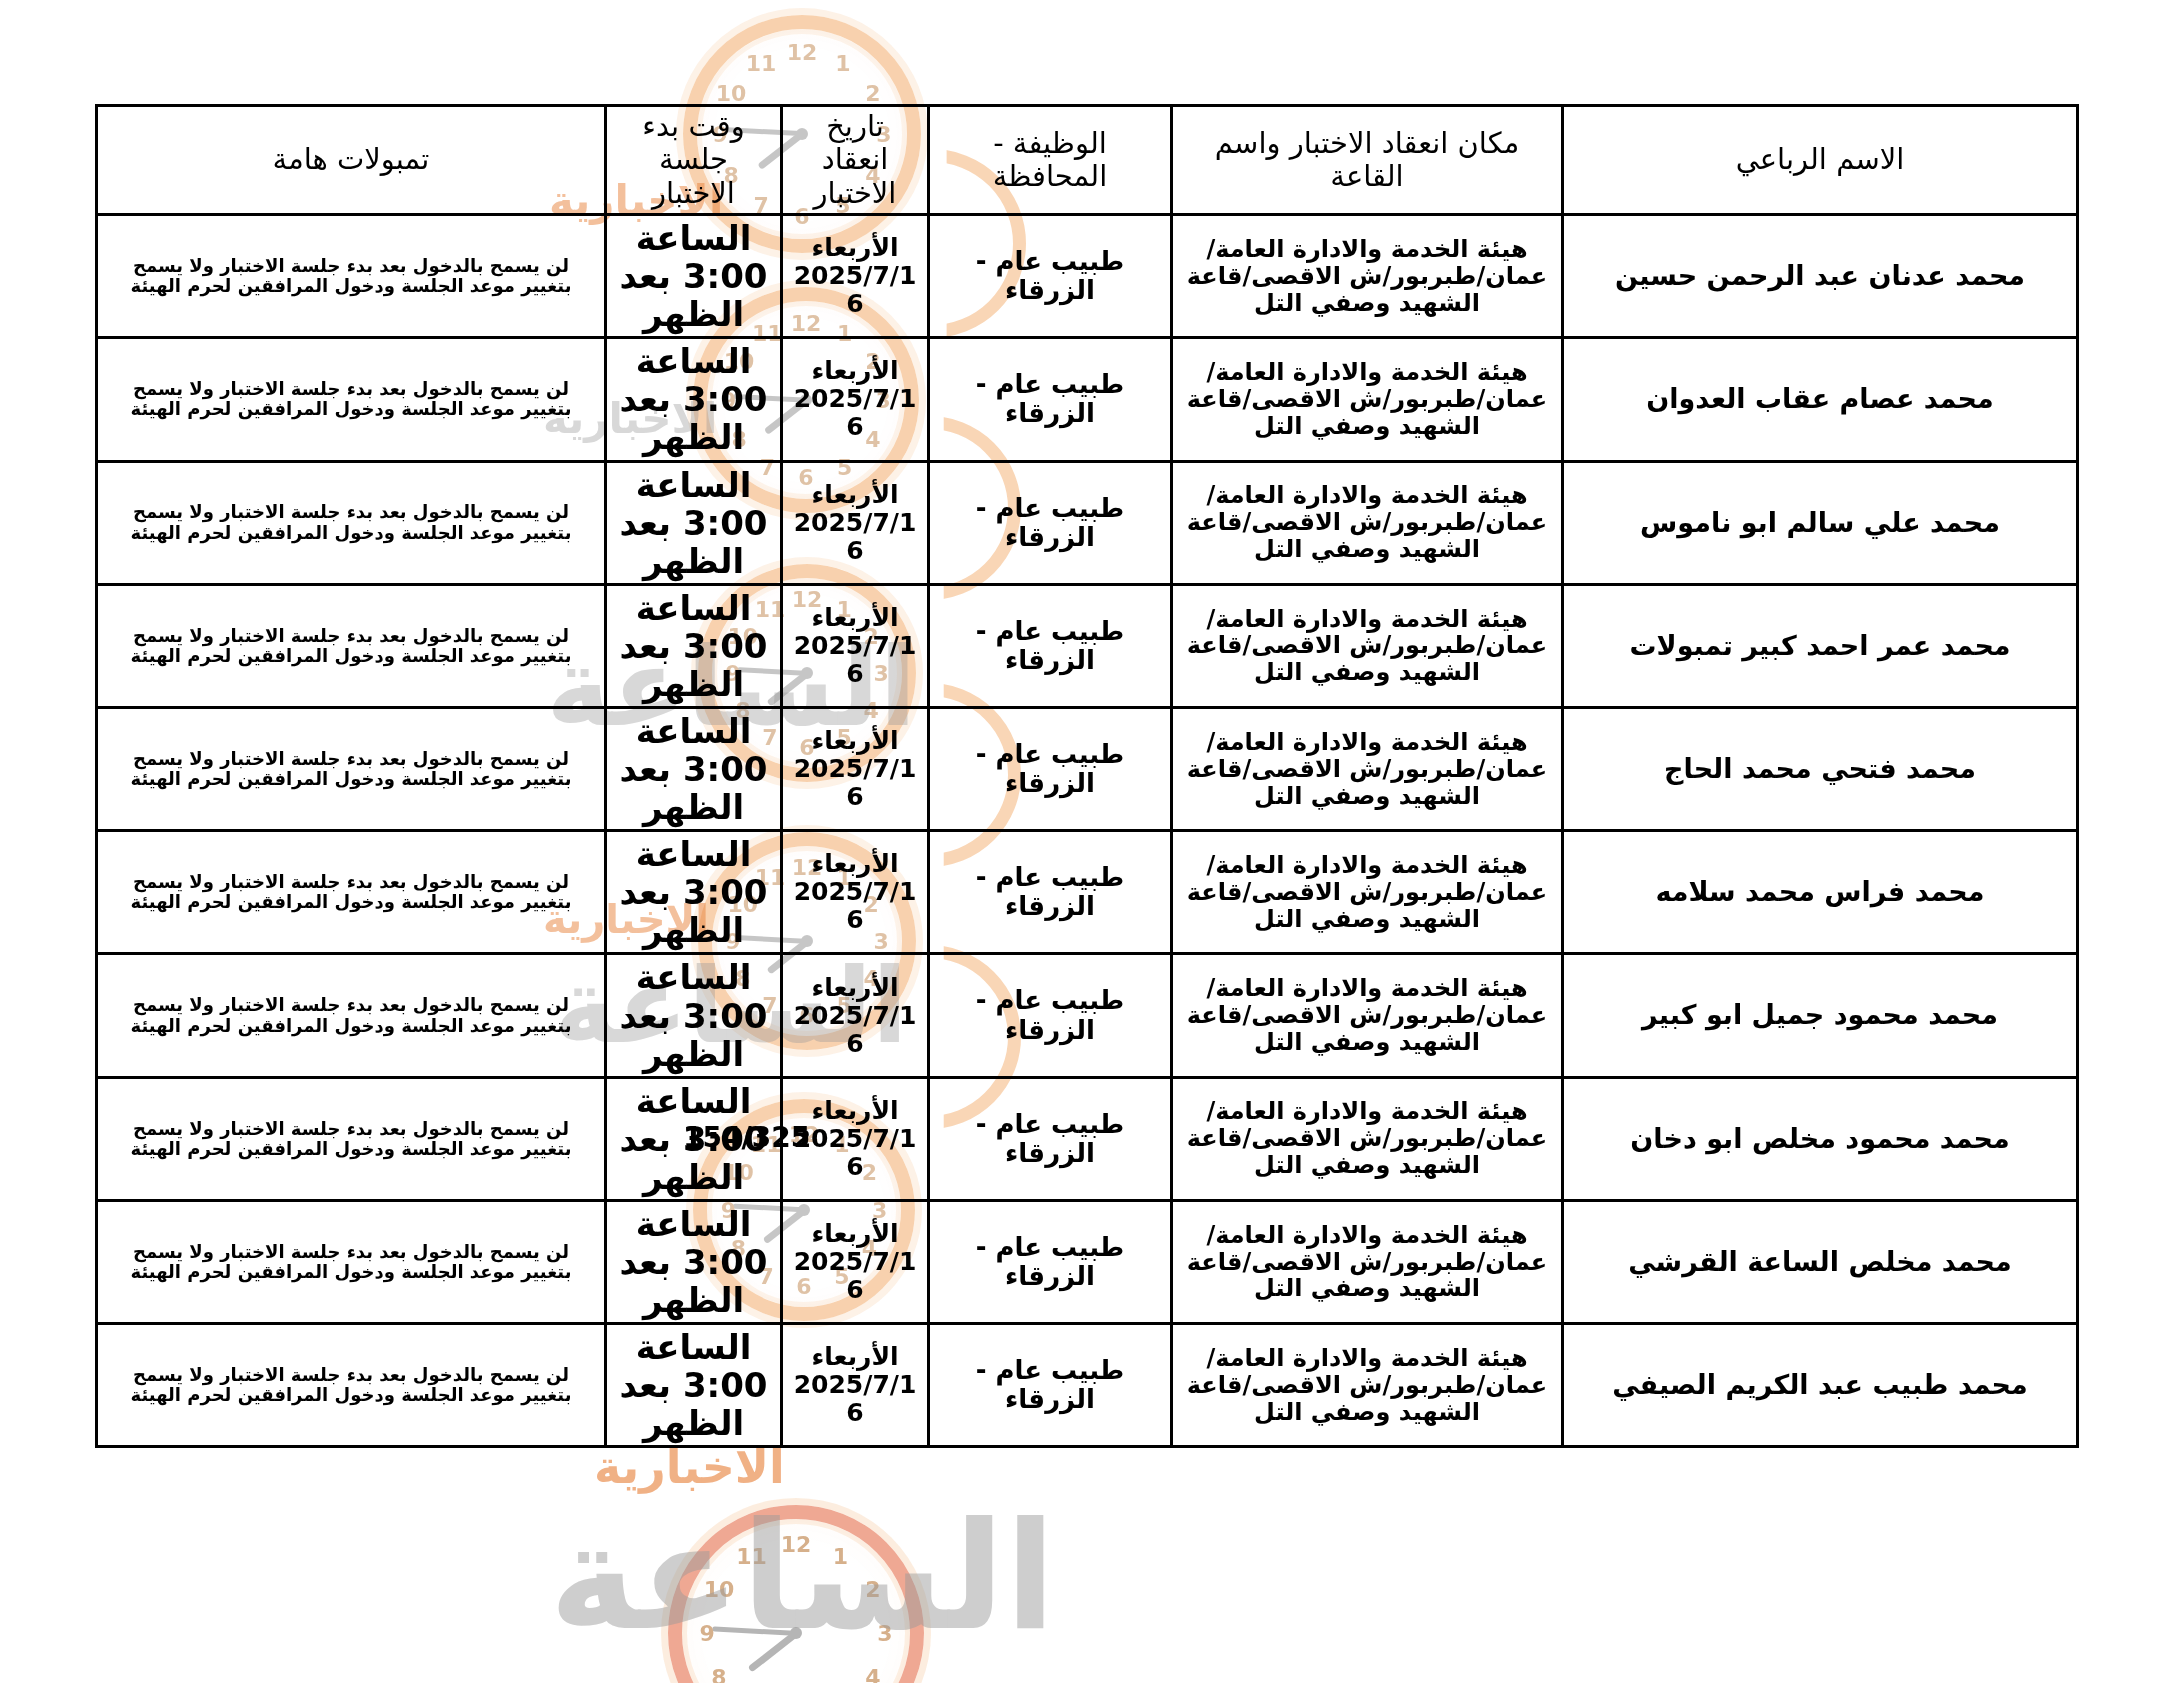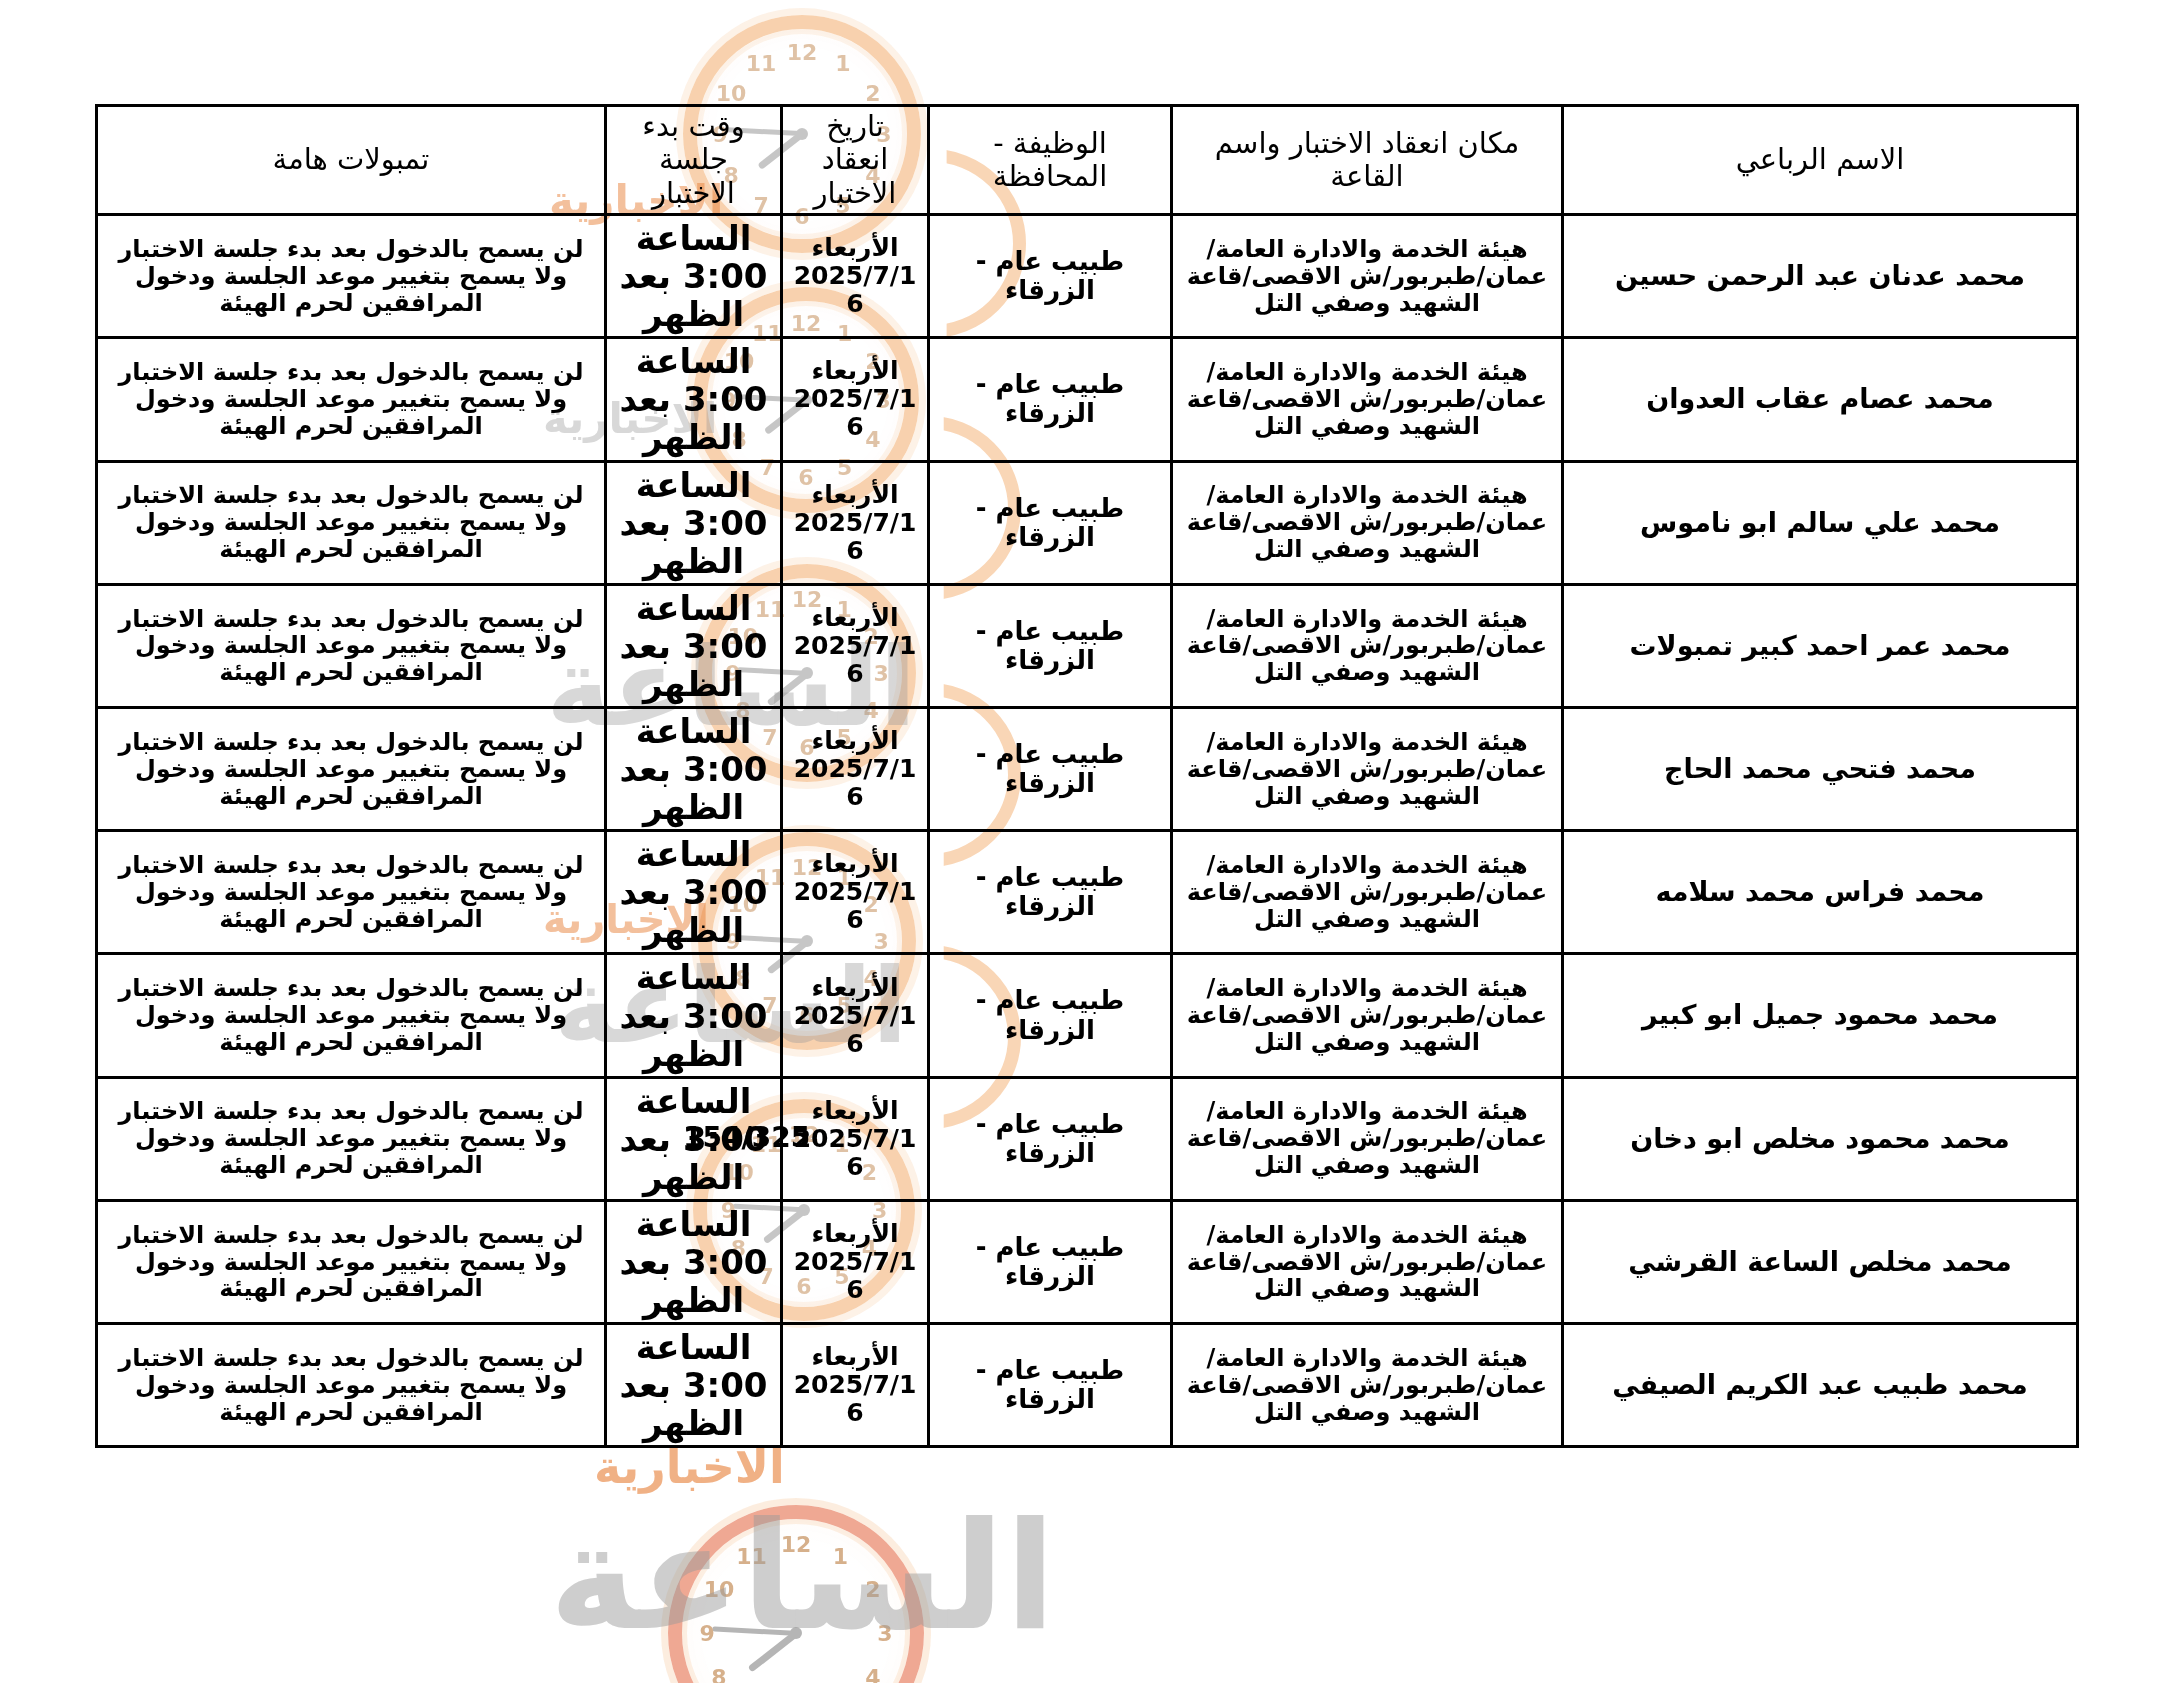--- a/index.html
+++ b/index.html
@@ -103,21 +103,21 @@
   }
   .exam-table td {
     font-weight: bold;
     line-height: 1.12;
   }
   .exam-table td:nth-child(1) { font-size: 27px; }  
   .exam-table td:nth-child(2) { font-size: 24px; }  
   .exam-table td:nth-child(3) { font-size: 26px; }  
   .exam-table td:nth-child(4) { font-size: 25px; }  
   .exam-table td:nth-child(5) { font-size: 34px; }  
-  .exam-table td:nth-child(6) { font-size: 24px; margin-top: 14px; }  
+  .exam-table td:nth-child(6) { font-size: 18px; margin-top: 14px; }  
 
   .date-day { display: block; }
   .date-val { display: block; direction: ltr; }
 
   
   .page-number {
     position: absolute;
     top: 1121px;
     left: 683px;
     width: 198px;

